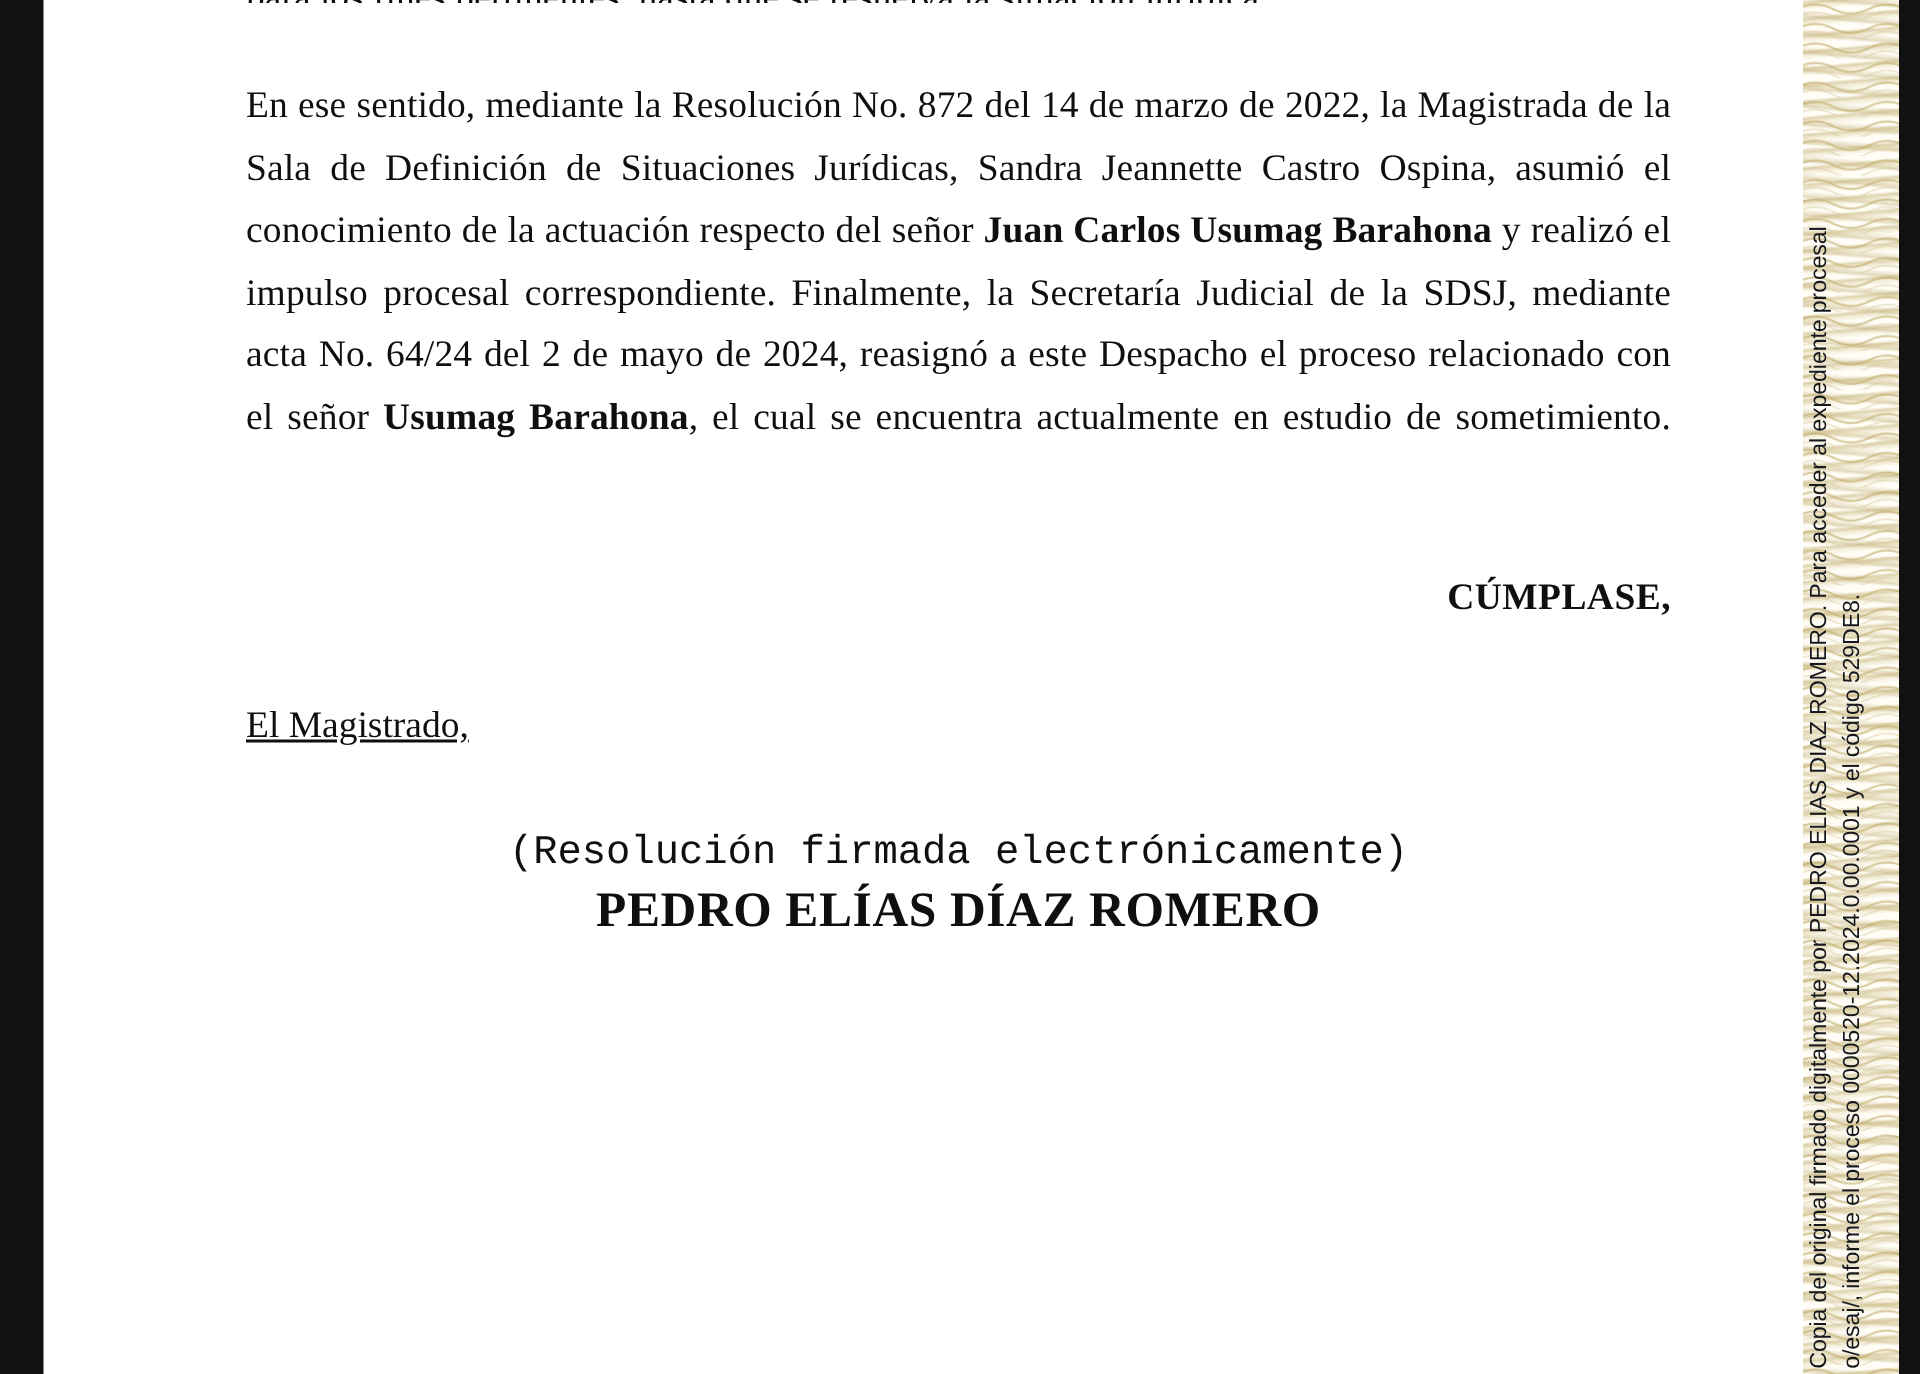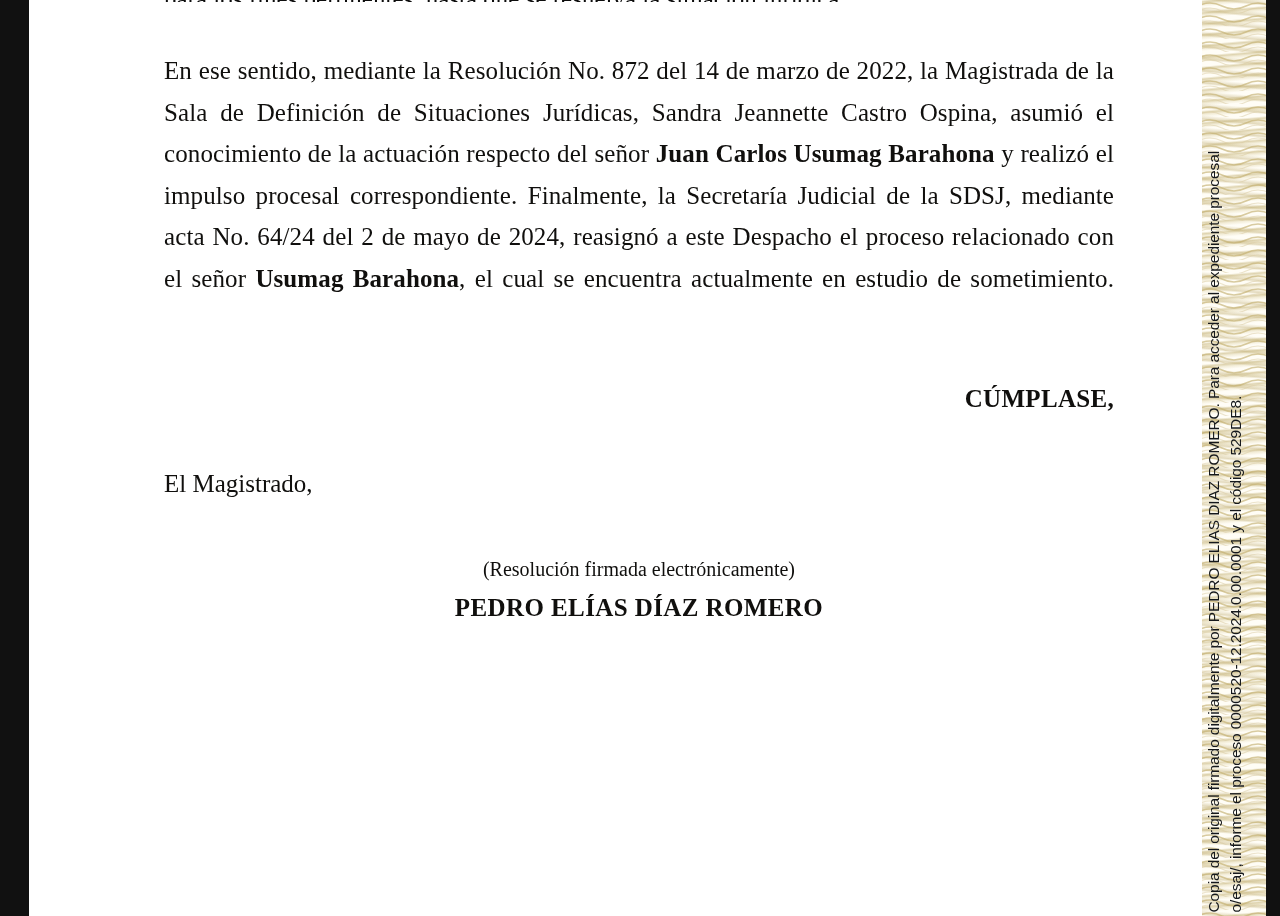--- a/index.html
+++ b/index.html
@@ -101,37 +101,39 @@
   }
 
   .magistrado-line {
     position: absolute;
     top: 470px;
     left: 0;
     width: 950px;
     text-align: left;
     font-size: 25px;
     color: #100f0d;
+    text-decoration: underline;
   }
 
   .signature-block {
     position: absolute;
     top: 551px;
     left: 0;
     width: 950px;
     text-align: center;
     color: #100f0d;
   }
   .sig-note {
-    font-size: 20px;
+    font-size: 27px;
     line-height: 36px;
     font-weight: 400;
+    font-family: Liberation Mono, monospace;
   }
   .sig-name {
-    font-size: 25px;
+    font-size: 33px;
     line-height: 41px;
     font-weight: 700;
     letter-spacing: 0.4px;
   }
   .sig-role {
     font-size: 25px;
     line-height: 41px;
     font-weight: 700;
     letter-spacing: 0.2px;
   }

